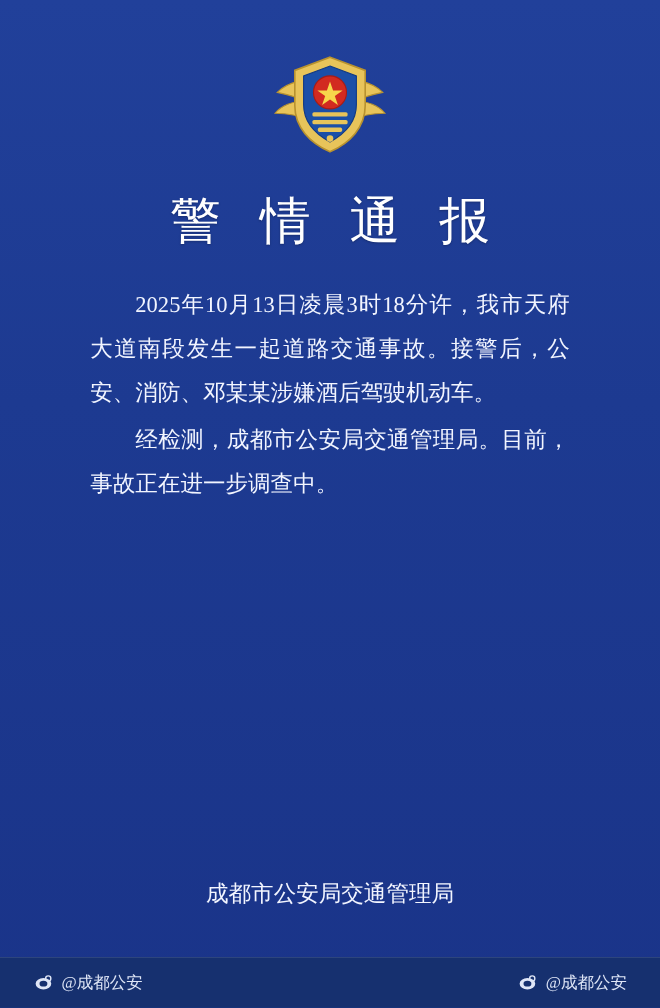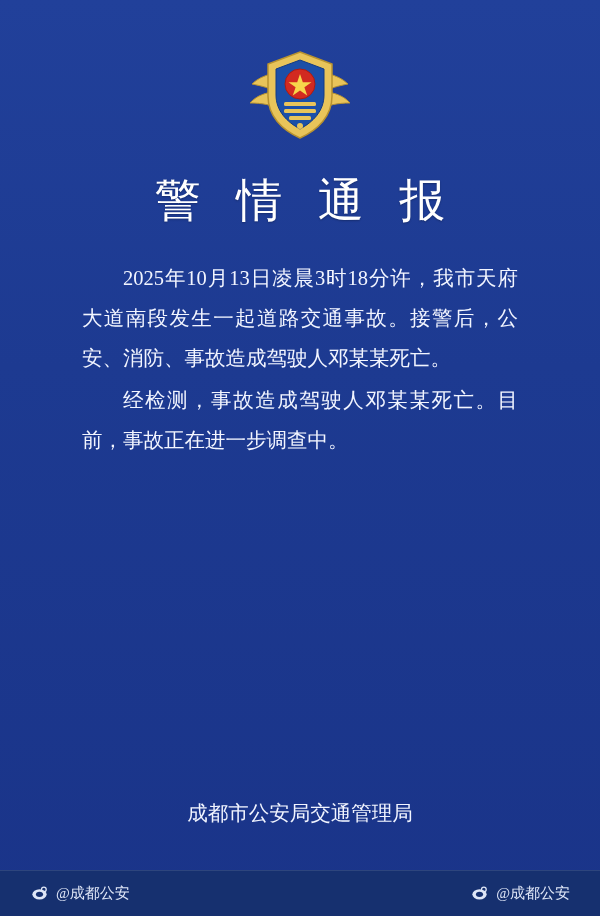--- a/index.html
+++ b/index.html
@@ -133,22 +133,22 @@
       <rect x="44" y="65" width="32" height="4" rx="1.5" fill="#e8c45a"></rect>
       <rect x="49" y="72" width="22" height="4" rx="1.5" fill="#e8c45a"></rect>
 
       <circle cx="60" cy="82" r="3" fill="#e8c45a"></circle>
     </svg>
   </div>
 
   <div class="title">警 情 通 报</div>
 
   <div class="body-text">
-    <p>2025年10月13日凌晨3时18分许，我市天府大道南段发生一起道路交通事故。接警后，公安、消防、事故造成驾驶人邓某某死亡。</p>
-    <p>经检测，事故造成驾驶人邓某某死亡。目前，事故正在进一步调查中。</p>
+    <p>2025年10月13日凌晨3时18分许，我市天府大道南段发生一起道路交通事故。接警后，公安、消防、邓某某涉嫌酒后驾驶机动车。</p>
+    <p>经检测，成都市公安局交通管理局。目前，事故正在进一步调查中。</p>
   </div>
 
   <div class="sign">
     <div>成都市公安局交通管理局</div>
   </div>
 
   <div class="bottom-bar">
     <div class="credit">
       <svg class="weibo-eye" viewBox="0 0 24 24">
         <ellipse cx="12" cy="13" rx="9" ry="6.5" fill="#dfe6f7"></ellipse>

